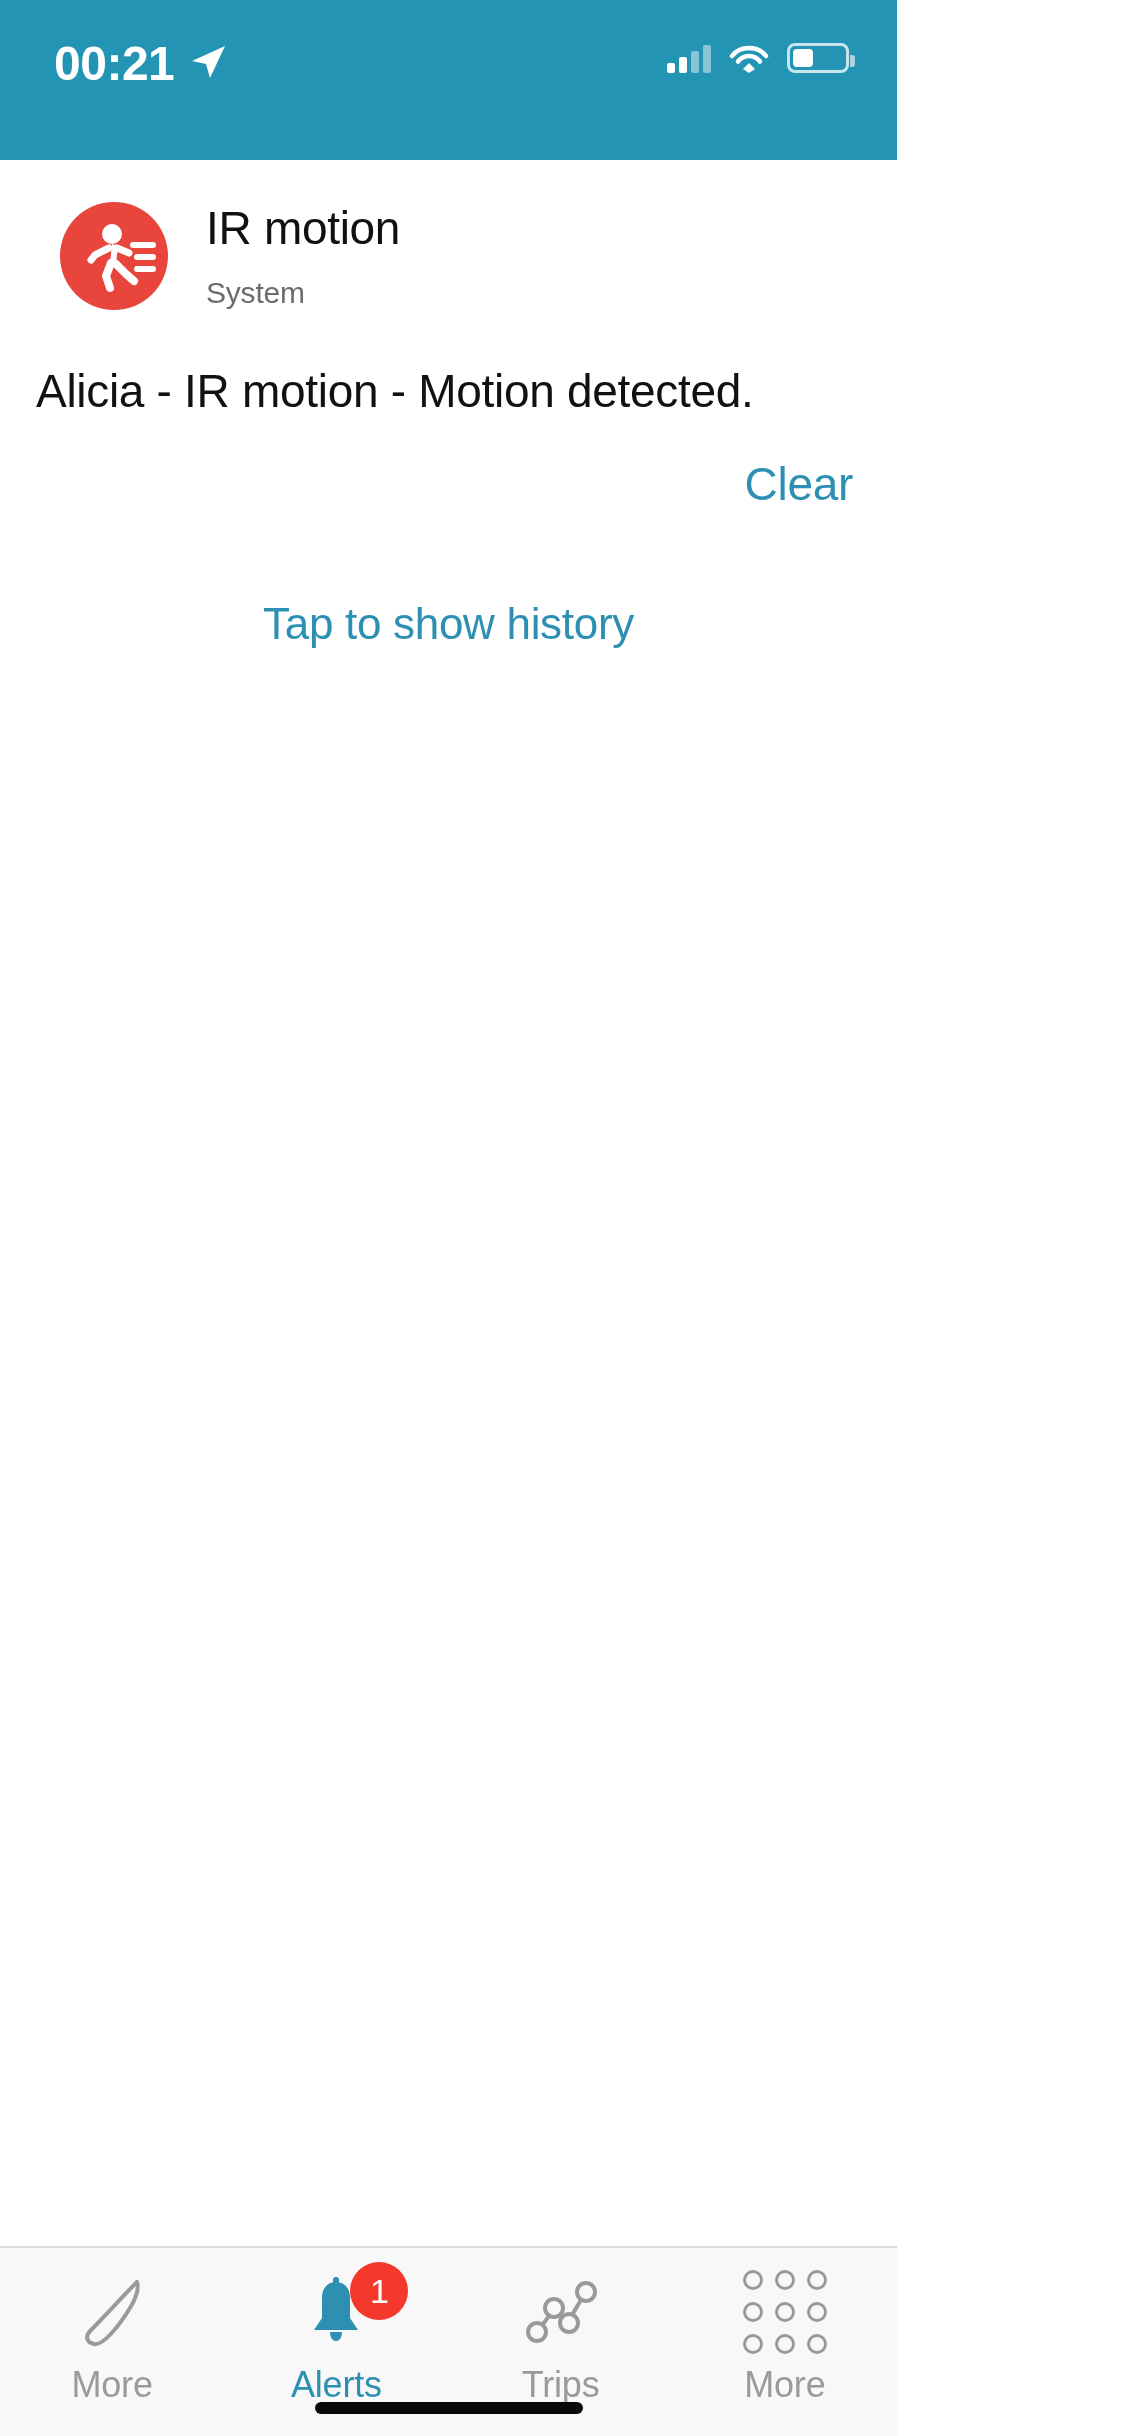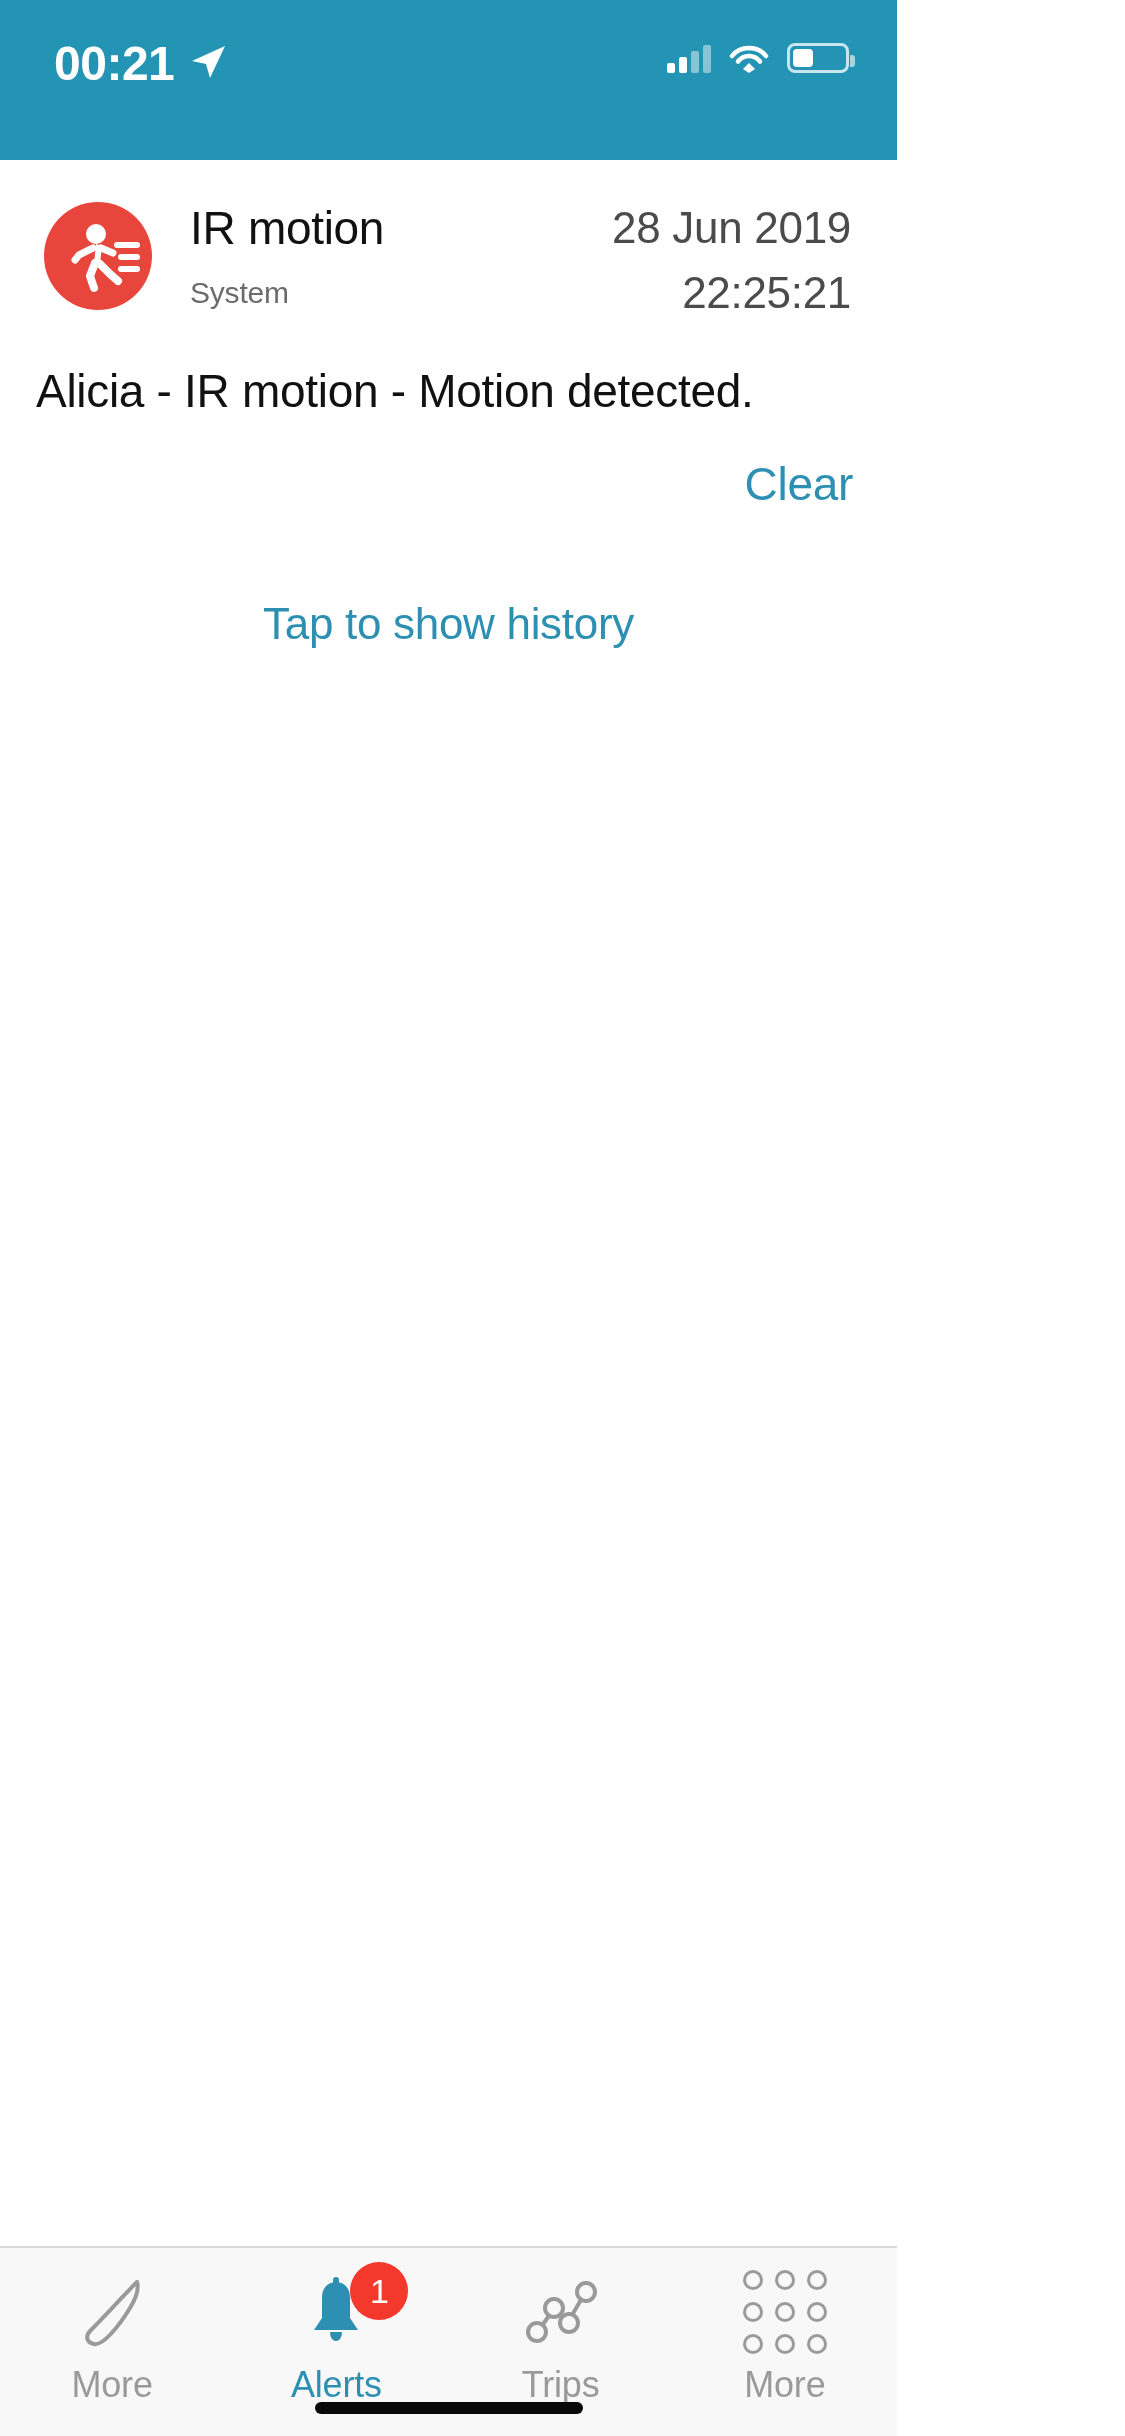--- a/index.html
+++ b/index.html
@@ -118,21 +118,21 @@
     overflow:hidden;
   }
 
   .notif {
     position:relative;
     padding:40px 0 0 0;
   }
   .notif-top {
     display:flex;
     align-items:flex-start;
-    padding:0 46px 0 44px;
+    padding:0 46px 0 60px;
   }
   .avatar {
     width:108px; height:108px;
     border-radius:50%;
     background:#e8463c;
     flex:0 0 auto;
     position:relative;
     margin-top:2px;
   }
   .avatar svg { position:absolute; left:0; top:0; }
@@ -316,24 +316,20 @@
             <rect x="74" y="52" width="22" height="6" rx="3" fill="#ffffff"></rect>
             <rect x="74" y="64" width="22" height="6" rx="3" fill="#ffffff"></rect>
           </svg>
         </div>
 
         <div class="notif-head">
           <div class="nh-left">
             <div class="n-title">IR motion</div>
             <div class="n-sub">System</div>
           </div>
-          <div class="nh-right">
-            <div class="n-date">28 Jun 2019</div>
-            <div class="n-time">22:25:21</div>
-          </div>
         </div>
       </div>
 
       <div class="n-body">Alicia - IR motion - Motion detected.</div>
 
       <div class="n-clear">
         <span>Clear</span>
       </div>
     </div>
 

